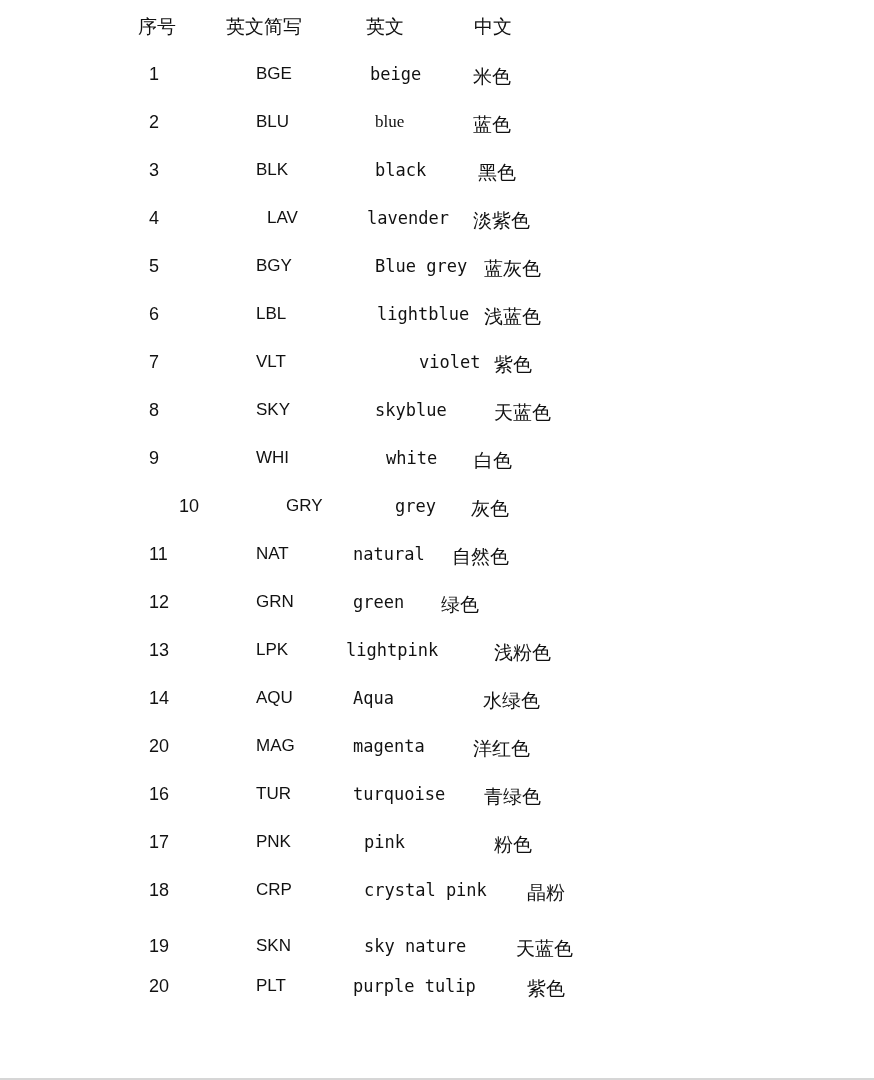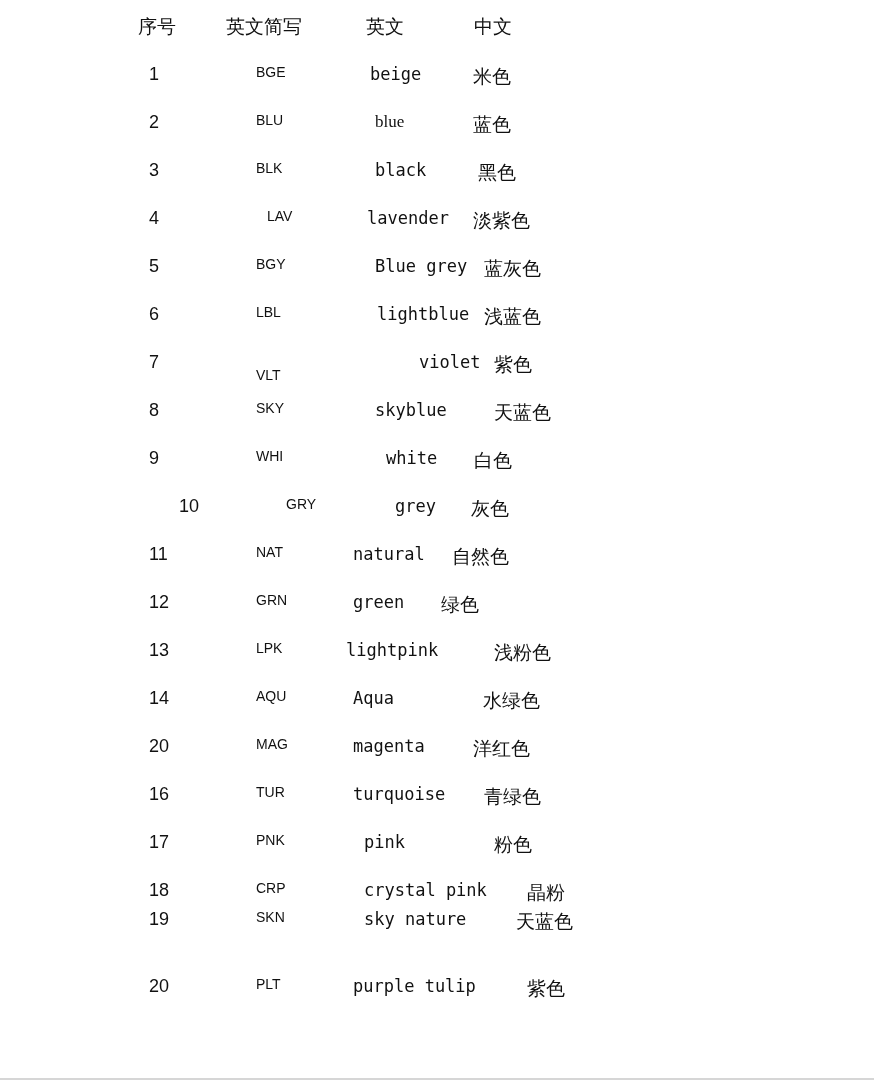--- a/index.html
+++ b/index.html
@@ -2,21 +2,21 @@
 <html><head>
 <meta charset="utf-8">
 <style>
   html, body { margin:0; padding:0; }
   body { width:874px; height:1080px; background:#ffffff; position:relative; overflow:hidden;
          font-family:"DejaVu Sans Mono","Liberation Mono",monospace; color:#111; }
   .hdr { position:absolute; top:14px; font-family:"DejaVu Sans","Liberation Sans",sans-serif; font-size:19px; }
   .row { position:absolute; left:0; width:874px; height:30px; }
   .cell { position:absolute; top:0; font-size:17px; white-space:pre; }
   .num { font-family:"Liberation Sans","DejaVu Sans",sans-serif; font-size:18px; }
-  .abbr { font-family:"Liberation Sans","DejaVu Sans",sans-serif; font-size:14px;text-align:right; }
+  .abbr { font-family:"Liberation Sans","DejaVu Sans",sans-serif; font-size:17px;text-align:right; }
   .zh { font-family:"DejaVu Sans","Liberation Sans",sans-serif; font-size:19px; }
   .bottom-line { position:absolute; left:0; bottom:0; width:874px; height:2px; background:#d6d6d6; }
 </style>
 </head>
 <body>
 
 <div>
   <span class="hdr" style="left:138px">序号</span>
   <span class="hdr" style="left:226px">英文简写</span>
   <span class="hdr" style="left:366px">英文</span>
@@ -53,21 +53,21 @@
         <span class="cell zh" style="left: 484px;">蓝灰色</span>
       </div>
       <div class="row" style="top: 304px;">
         <span class="cell num" style="left: 149px;">6</span>
         <span class="cell abbr" style="left: 256px;">LBL</span>
         <span class="cell eng" style="left: 377px;">lightblue</span>
         <span class="cell zh" style="left: 484px;">浅蓝色</span>
       </div>
       <div class="row" style="top: 352px;">
         <span class="cell num" style="left: 149px;">7</span>
-        <span class="cell abbr" style="left: 256px; margin-top: 15px;">VLT</span>
+        <span class="cell abbr" style="left: 256px;">VLT</span>
         <span class="cell eng" style="left: 377px; margin-left: 42px;">violet</span>
         <span class="cell zh" style="left: 494px;">紫色</span>
       </div>
       <div class="row" style="top: 400px;">
         <span class="cell num" style="left: 149px;">8</span>
         <span class="cell abbr" style="left: 256px;">SKY</span>
         <span class="cell eng" style="left: 375px;">skyblue</span>
         <span class="cell zh" style="left: 494px;">天蓝色</span>
       </div>
       <div class="row" style="top: 448px;">
@@ -123,21 +123,21 @@
         <span class="cell abbr" style="left: 256px;">PNK</span>
         <span class="cell eng" style="left: 364px;">pink</span>
         <span class="cell zh" style="left: 494px;">粉色</span>
       </div>
       <div class="row" style="top: 880px;">
         <span class="cell num" style="left: 149px;">18</span>
         <span class="cell abbr" style="left: 256px;">CRP</span>
         <span class="cell eng" style="left: 364px;">crystal pink</span>
         <span class="cell zh" style="left: 527px;">晶粉</span>
       </div>
-      <div class="row" style="top: 909px;">
+      <div class="row" style="top: 936px;">
         <span class="cell num" style="left: 149px;">19</span>
         <span class="cell abbr" style="left: 256px;">SKN</span>
         <span class="cell eng" style="left: 364px;">sky nature</span>
         <span class="cell zh" style="left: 516px;">天蓝色</span>
       </div>
       <div class="row" style="top: 976px;">
         <span class="cell num" style="left: 149px;">20</span>
         <span class="cell abbr" style="left: 256px;">PLT</span>
         <span class="cell eng" style="left: 353px;">purple tulip</span>
         <span class="cell zh" style="left: 527px;">紫色</span>

